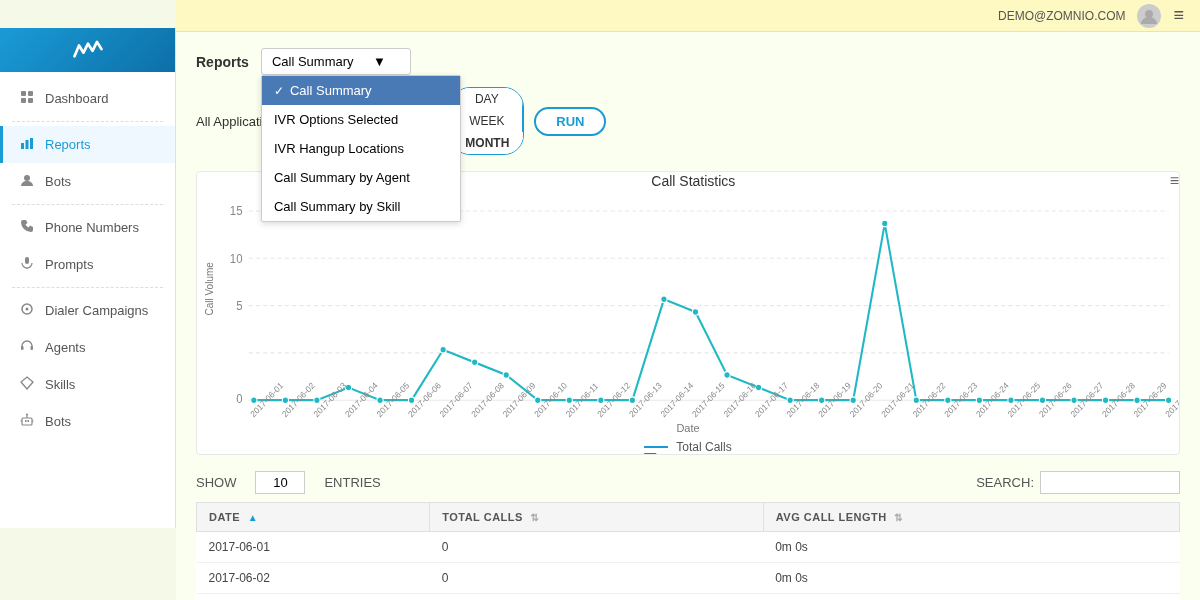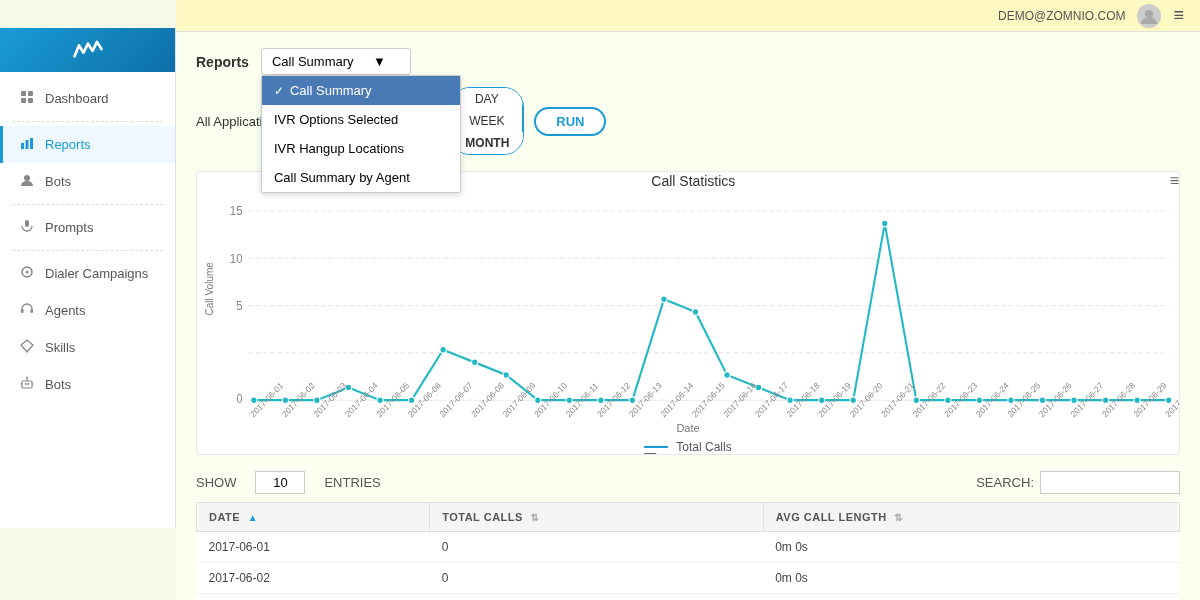--- a/index.html
+++ b/index.html
@@ -298,20 +298,28 @@
       <span class="icon">
         <svg width="14" height="14" viewBox="0 0 14 14" fill="none">
             <circle cx="7" cy="5" r="3" fill="#888"></circle>
             <path d="M1 13c0-3 2.7-5 6-5s6 2 6 5" fill="#888"></path>
           </svg>
       </span>
       <span>Bots</span>
     </div>
     <hr class="nav-separator">
 
+    <div class="nav-item">
+      <span class="icon">
+        <svg width="14" height="14" viewBox="0 0 14 14" fill="none">
+            <path d="M3 1h3l1.5 3-2 1.5a8 8 0 003 3L10 6.5l3 1.5v3A2 2 0 0111 13 10 10 0 011 3a2 2 0 012-2z" fill="#888"></path>
+          </svg>
+      </span>
+      <span>Phone Numbers</span>
+    </div>
 
     <div class="nav-item">
       <span class="icon">
         <svg width="14" height="14" viewBox="0 0 14 14" fill="none">
             <rect x="5" y="1" width="4" height="7" rx="2" fill="#888"></rect>
             <path d="M2 7a5 5 0 0010 0" stroke="#888" stroke-width="1.2" fill="none"></path>
             <line x1="7" y1="12" x2="7" y2="13" stroke="#888" stroke-width="1.5"></line>
           </svg>
       </span>
       <span>Prompts</span>
@@ -395,20 +403,23 @@
             <span>Call Summary</span>
           </div>
           <div class="dropdown-item">
             <span>IVR Options Selected</span>
           </div>
           <div class="dropdown-item">
             <span>IVR Hangup Locations</span>
           </div>
           <div class="dropdown-item">
             <span>Call Summary by Agent</span>
+          </div>
+          <div class="dropdown-item">
+            <span>Call Summary by Skill</span>
           </div>
         </div>
       </div>
     </div>
 
     <div class="filters-row">
       <span class="filters-label">All Applications ▾</span>
       <div class="filter-date">
         <span>Select Date Range...</span>
       </div>

